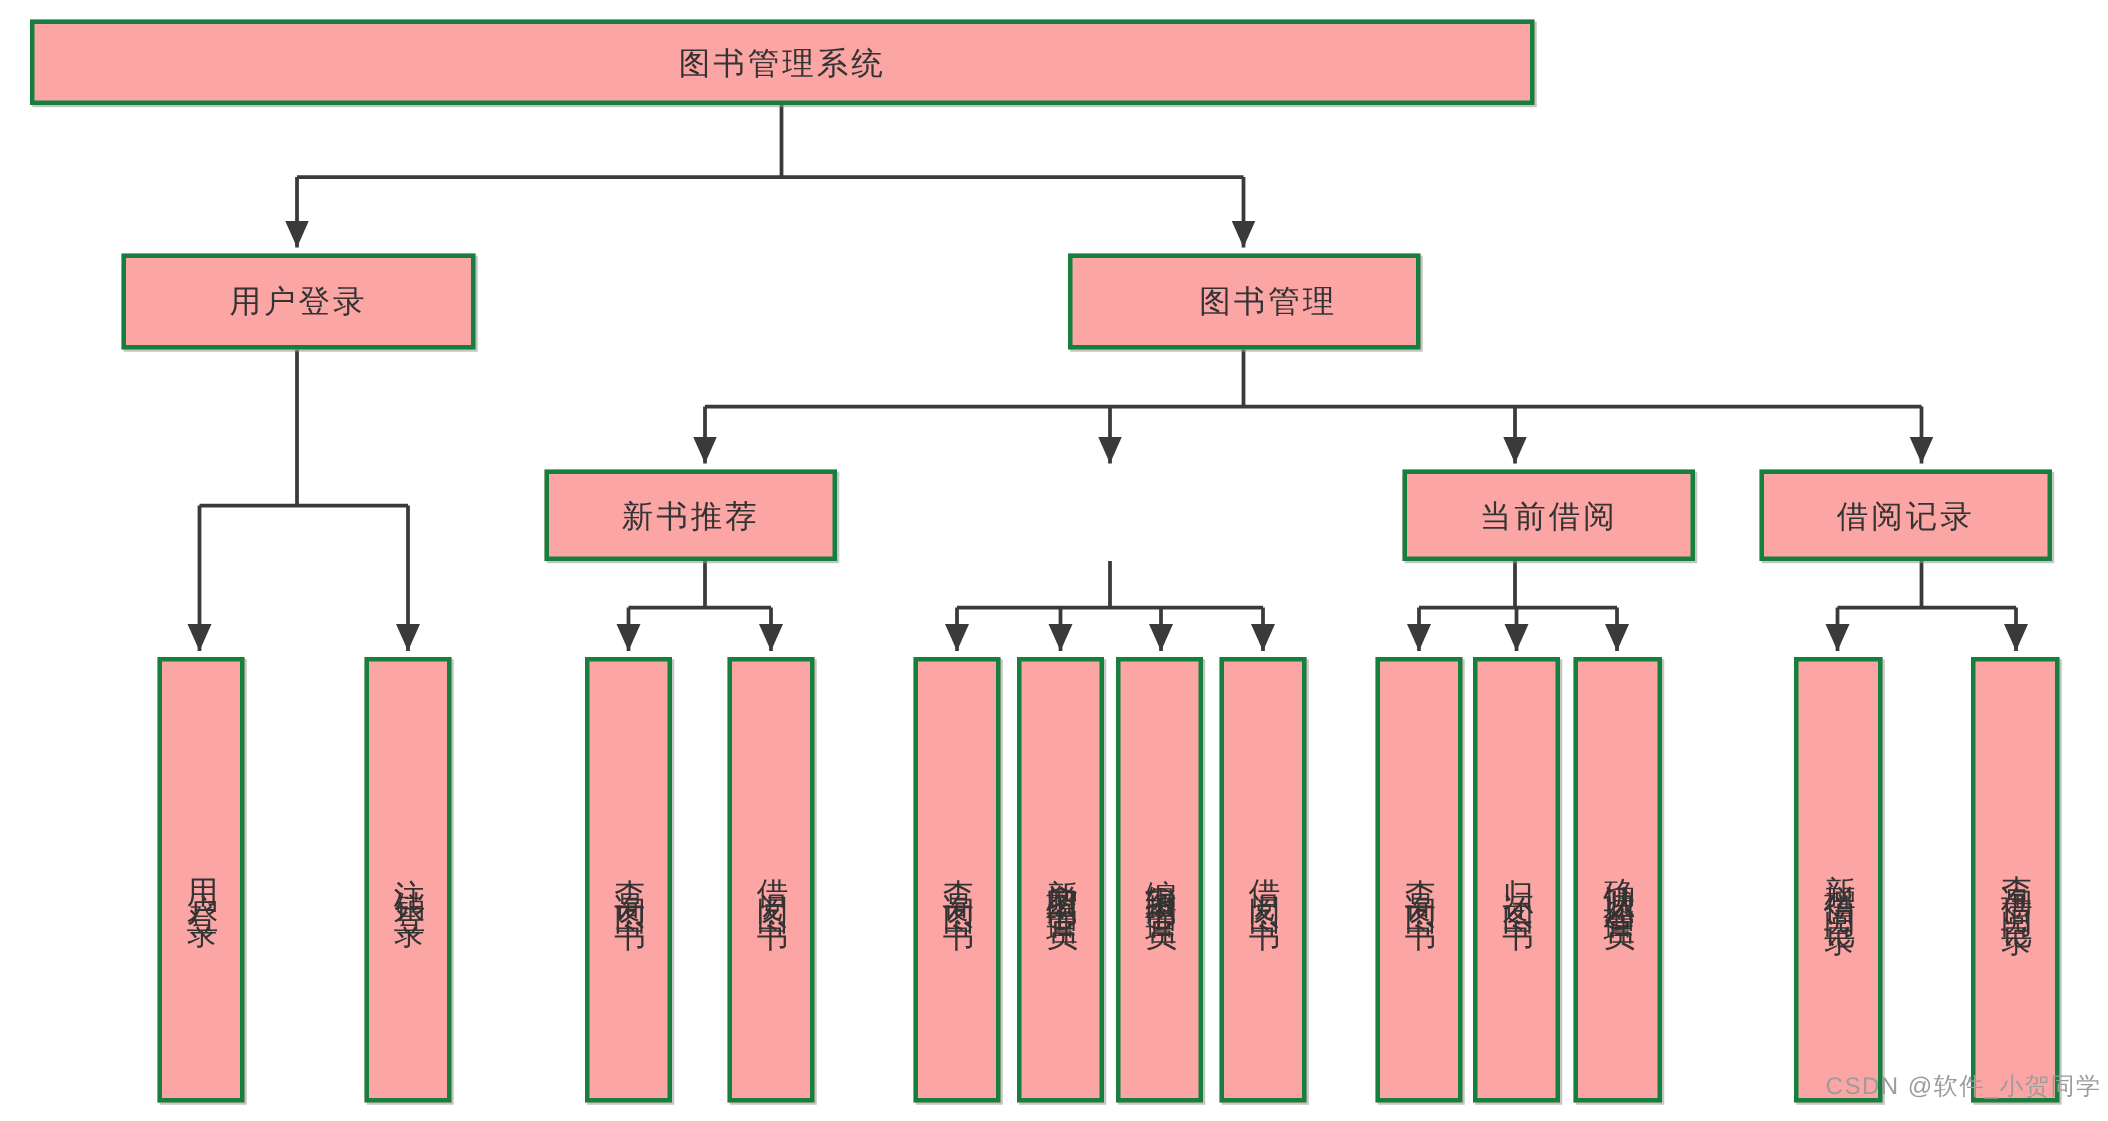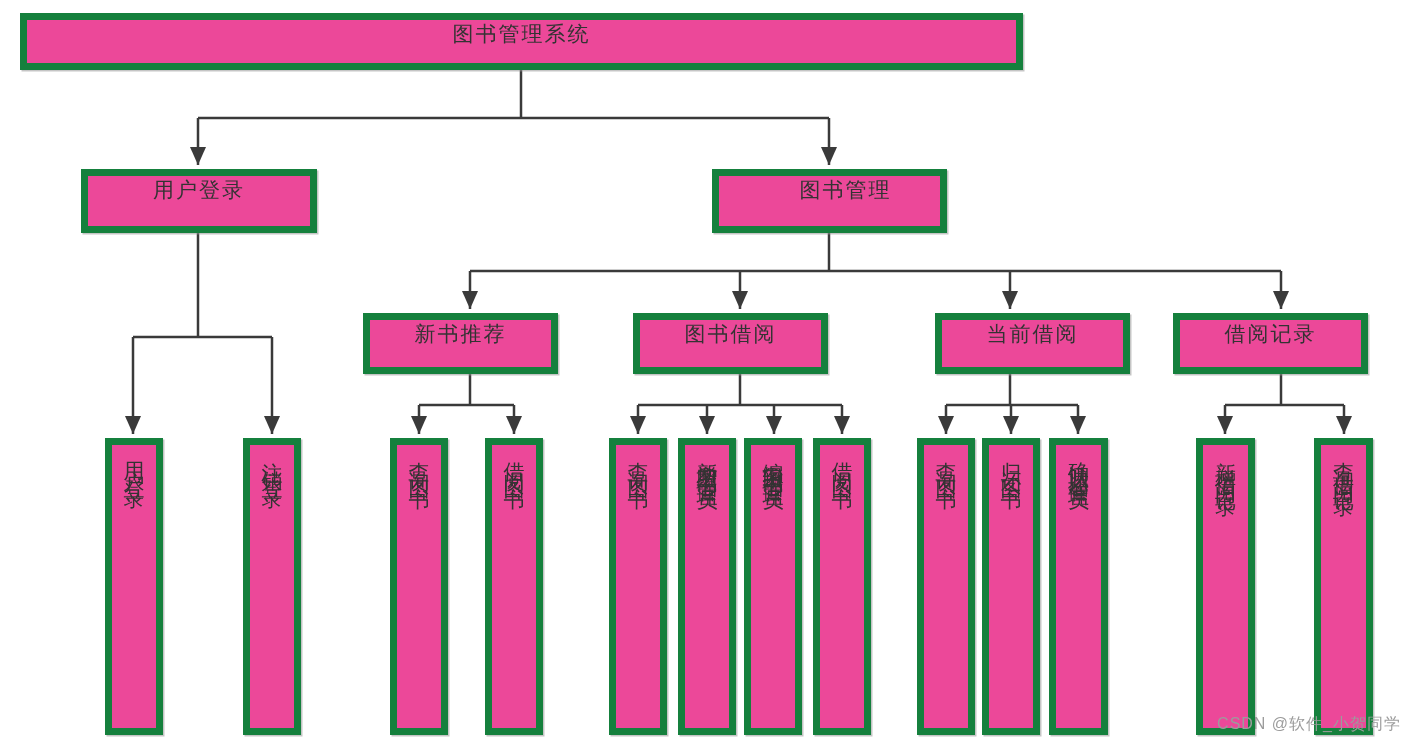--- a/index.html
+++ b/index.html
@@ -8,25 +8,25 @@
     width: 1405px;
     height: 747px;
     background: #ffffff;
     font-family: "Liberation Sans", "DejaVu Sans", sans-serif;
     overflow: hidden;
   }
   #wires { position: absolute; left: 0; top: 0; width: 1405px; height: 747px; }
   .node {
     position: absolute;
     box-sizing: border-box;
-    background: #ec4899;
-    border: 7px solid #15803d;
+    background: #fca5a5;
+    border: 3px solid #15803d;
     box-shadow: 1.5px 1.5px 0 rgba(150,150,150,0.55);
     display: flex;
-    align-items: flex-start;
+    align-items: center;
     justify-content: center;
     color: #333333;
     font-size: 21px;
     letter-spacing: 2px;
     white-space: nowrap;
   }
   .node-root   { left: 20px;  top: 13px;  width: 1003px; height: 57px; }
   .node-l2-a   { left: 81px;  top: 169px; width: 236px;  height: 64px; }
   .node-l2-b   { left: 712px; top: 169px; width: 235px;  height: 64px; padding-left: 32px; }
   .node-l3     { top: 313px;  width: 195px; height: 61px; }
@@ -127,23 +127,20 @@
   <div class="node node-l2-a">
     <span>用户登录</span>
   </div>
   <div class="node node-l2-b">
     <span>图书管理</span>
   </div>
 
   <div class="node node-l3 l3-0">
     <span>新书推荐</span>
   </div>
-  <div class="node node-l3 l3-1">
-    <span>图书借阅</span>
-  </div>
   <div class="node node-l3 l3-2">
     <span>当前借阅</span>
   </div>
   <div class="node node-l3 l3-3">
     <span>借阅记录</span>
   </div>
 
   <div class="node leaf lf-0">
     <span>用户登录</span>
   </div>

